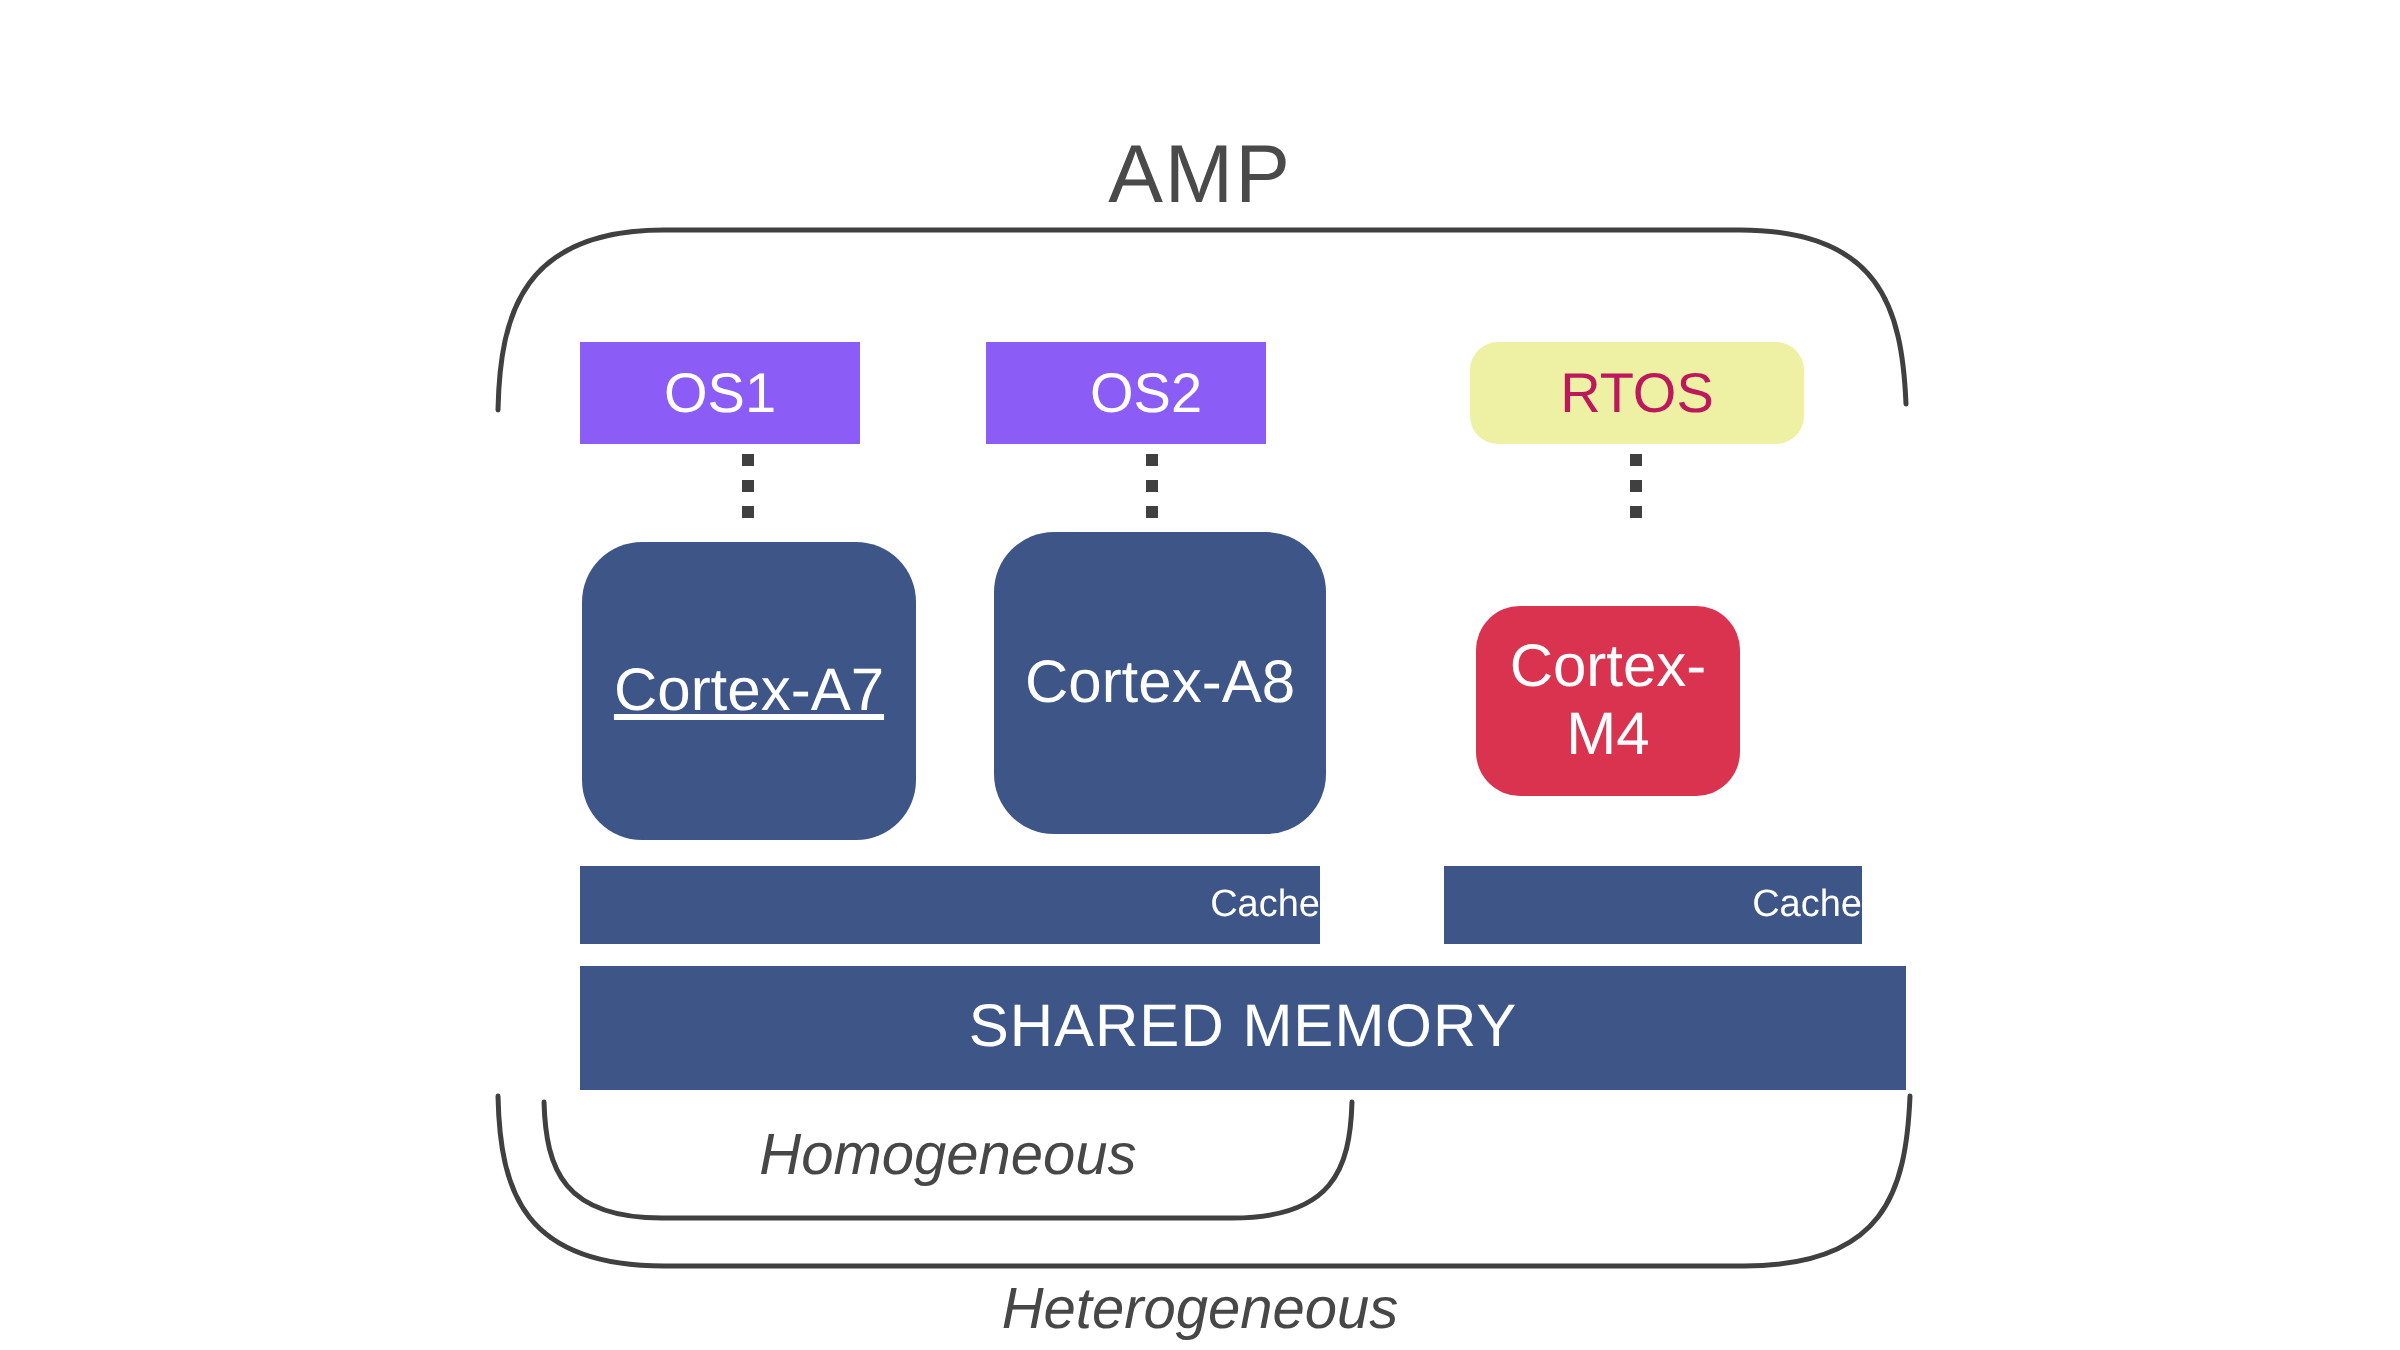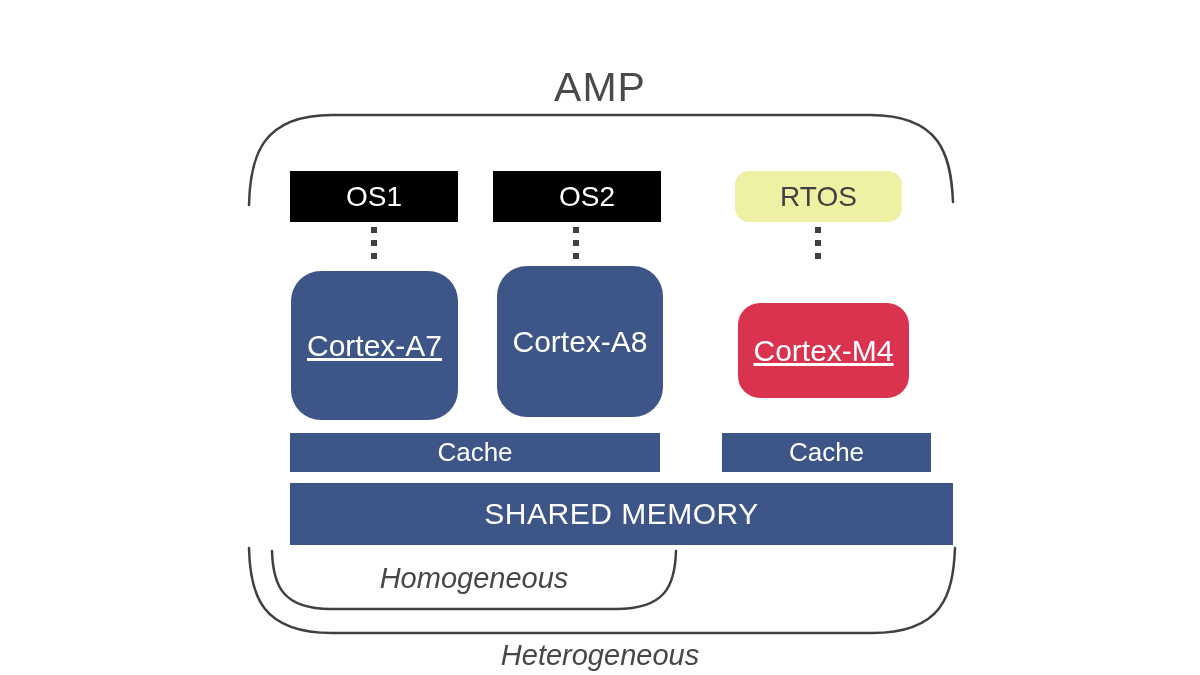--- a/index.html
+++ b/index.html
@@ -37,36 +37,36 @@
   .box {
     display: flex;
     align-items: center;
     justify-content: center;
     box-sizing: border-box;
     text-align: center;
   }
 
   .os-box {
     top: 127px;
-    width: 168px;
+    width: 140px;
     height: 51px;
-    background: #000000;
+    background: #8b5cf6;
     color: #ffffff;
     font-size: 28px;
   }
   .os1 { left: 290px; }
   .os2 { left: 493px; padding-left: 20px; }
 
   .rtos-box {
     top: 127px;
     left: 735px;
     width: 167px;
     height: 51px;
     background: #eef0a3;
-    color: #404040;
+    color: #be185d;
     font-size: 28px;
     border-radius: 14px;
   }
 
   .connector {
     top: 183px;
     width: 6px;
     height: 33px;
     background-image: repeating-linear-gradient(
       to bottom,
@@ -79,34 +79,34 @@
 
   .core-box {
     background: #3d5587;
     color: #ffffff;
     font-size: 30px;
     border-radius: 30px;
   }
   .core-a7 { left: 291px; top: 227px; width: 167px; height: 149px; text-decoration: underline; }
   .core-a8 { left: 497px; top: 222px; width: 166px; height: 151px; }
   .core-m4 {
-    left: 738px; top: 259px; width: 171px; height: 95px;
+    left: 738px; top: 259px; width: 132px; height: 95px;
     background: #d93350;
     border-radius: 22px;
-    text-decoration: underline;
   }
 
   .bar {
     background: #3d5587;
     color: #ffffff;
   }
   .cache-bar {
     top: 389px;
     height: 39px;
-    font-size: 26px;
+    font-size: 19px;
+    justify-content: flex-end;
   }
   .cache-left  { left: 290px; width: 370px; }
   .cache-right { left: 722px; width: 209px; }
 
   .shared-bar {
     left: 290px;
     top: 439px;
     width: 663px;
     height: 62px;
     font-size: 30px;

